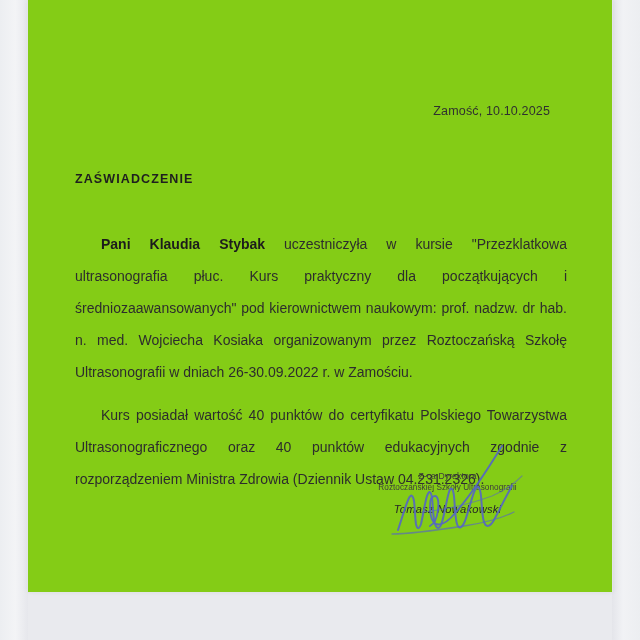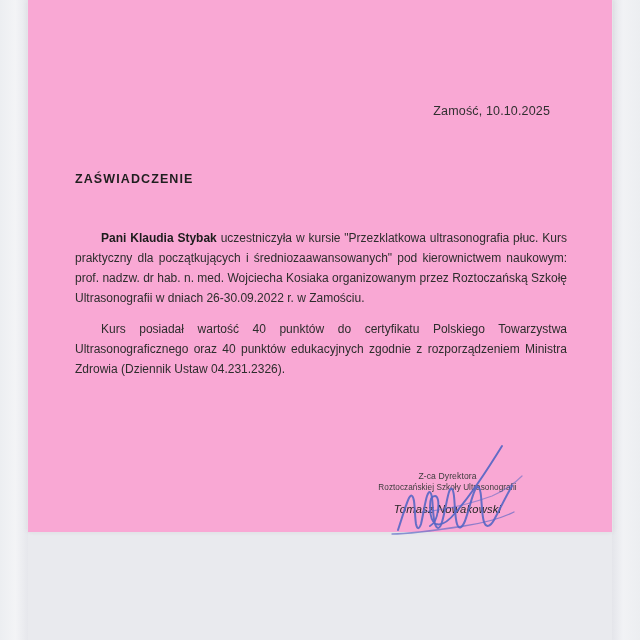--- a/index.html
+++ b/index.html
@@ -18,22 +18,22 @@
   .page-wrap {
     position: relative;
     width: 640px;
     height: 640px;
   }
   .page {
     position: absolute;
     left: 28px;
     top: 0;
     width: 584px;
-    height: 532px;
-    background: #f9a8d4;
+    height: 592px;
+    background: #84cc16;
     box-shadow: 0 0 0 1px #e3e4e8, 2px 0 5px rgba(0,0,0,0.05), -2px 0 5px rgba(0,0,0,0.03);
     box-sizing: border-box;
   }
   .gutter-left {
     position: absolute;
     left: 0; top: 0;
     width: 28px; height: 640px;
     background: linear-gradient(to right, #eceef1 0%, #f3f4f6 55%, #e6e7ec 100%);
   }
   .gutter-right {
@@ -78,22 +78,22 @@
 
   .paragraphs {
     position: absolute;
     top: 228px;
     left: 0;
     right: 0;
   }
   .para {
     text-align: justify;
     text-justify: inter-word;
-    font-size: 12px;
-    line-height: 20px;
+    font-size: 14px;
+    line-height: 32px;
     color: #2d2d2d;
     margin: 0;
     text-indent: 26px;
   }
   .para + .para {
     margin-top: 11px;
   }
   .para b {
     font-weight: bold;
     color: #1c1c1c;

